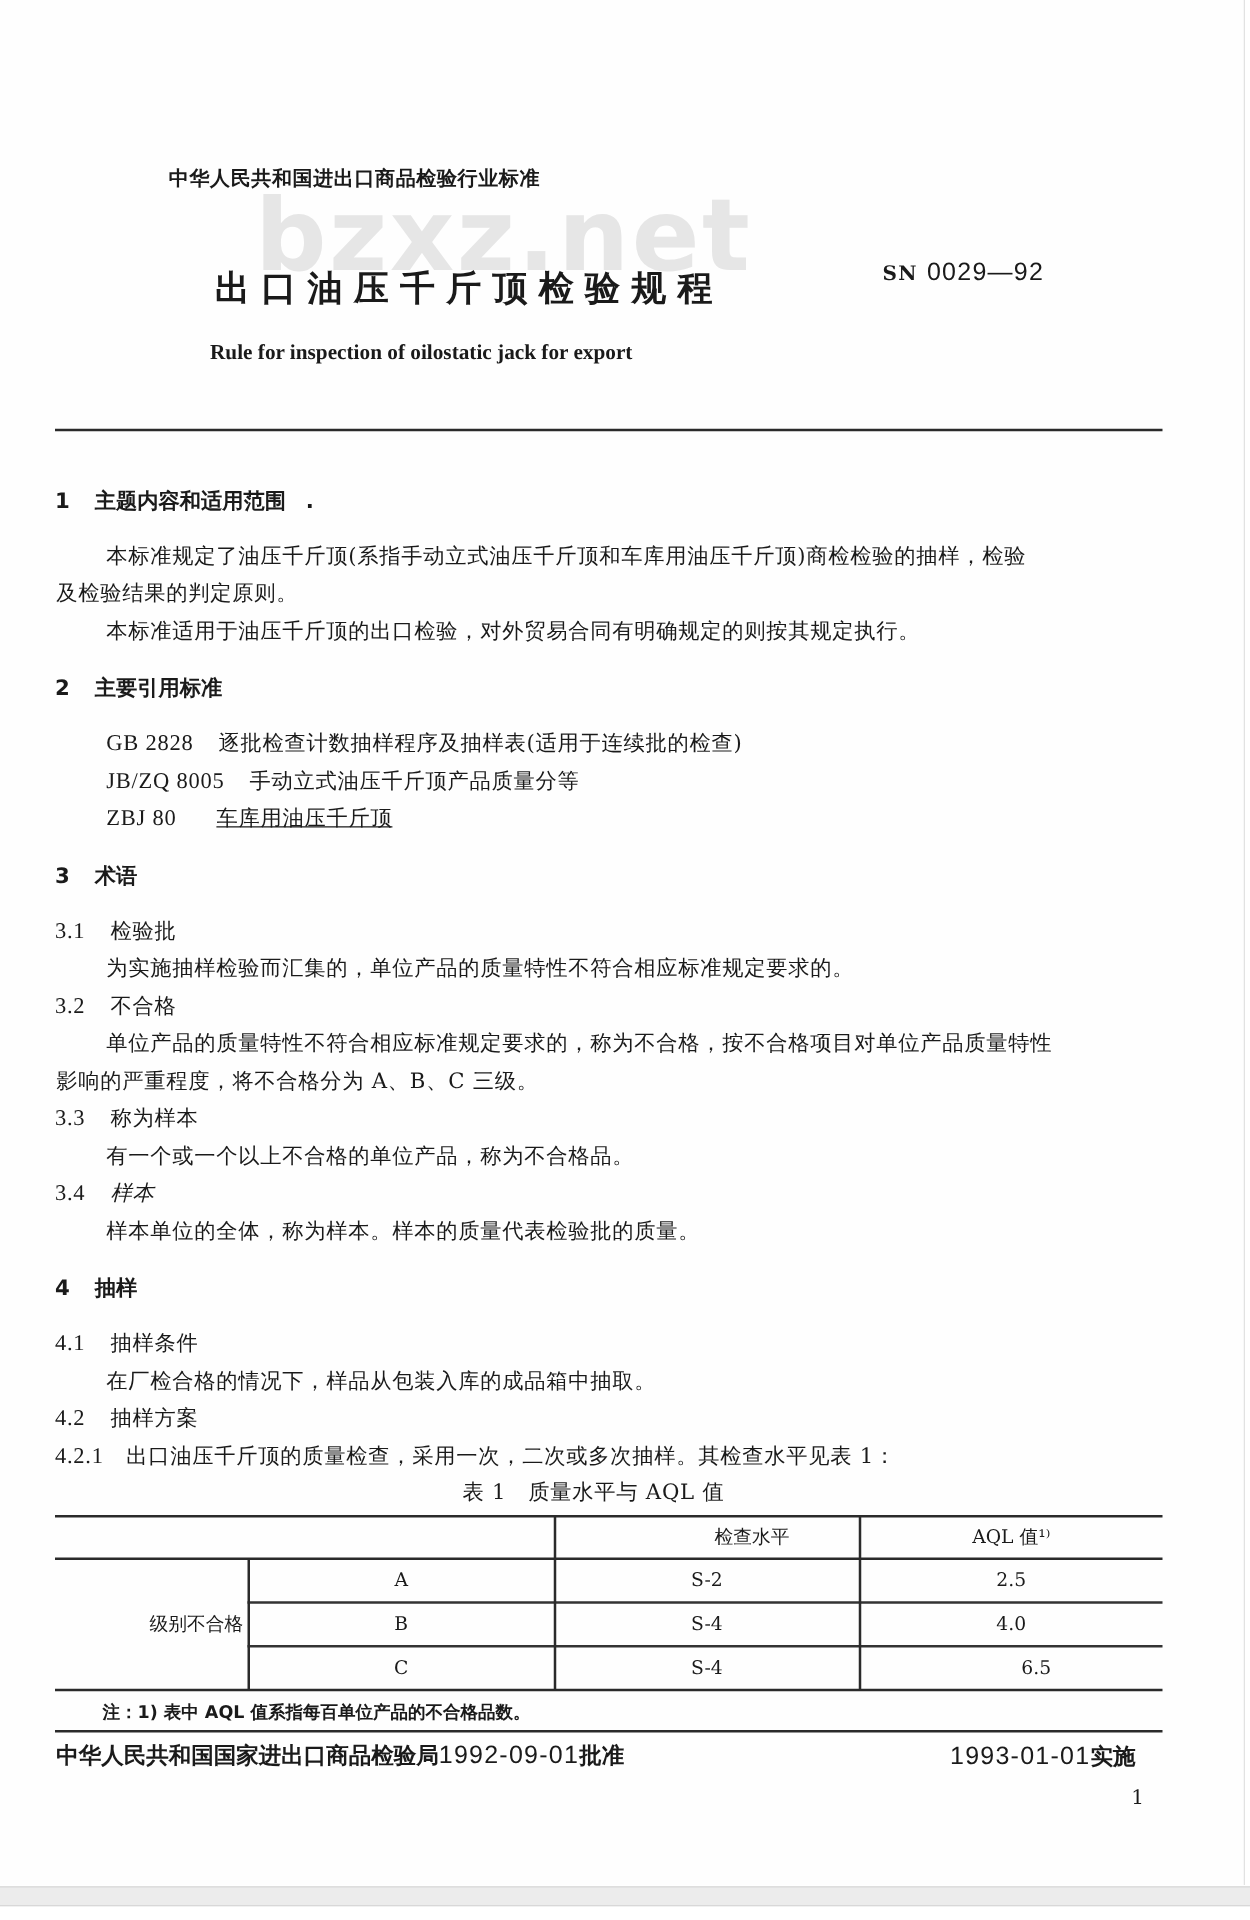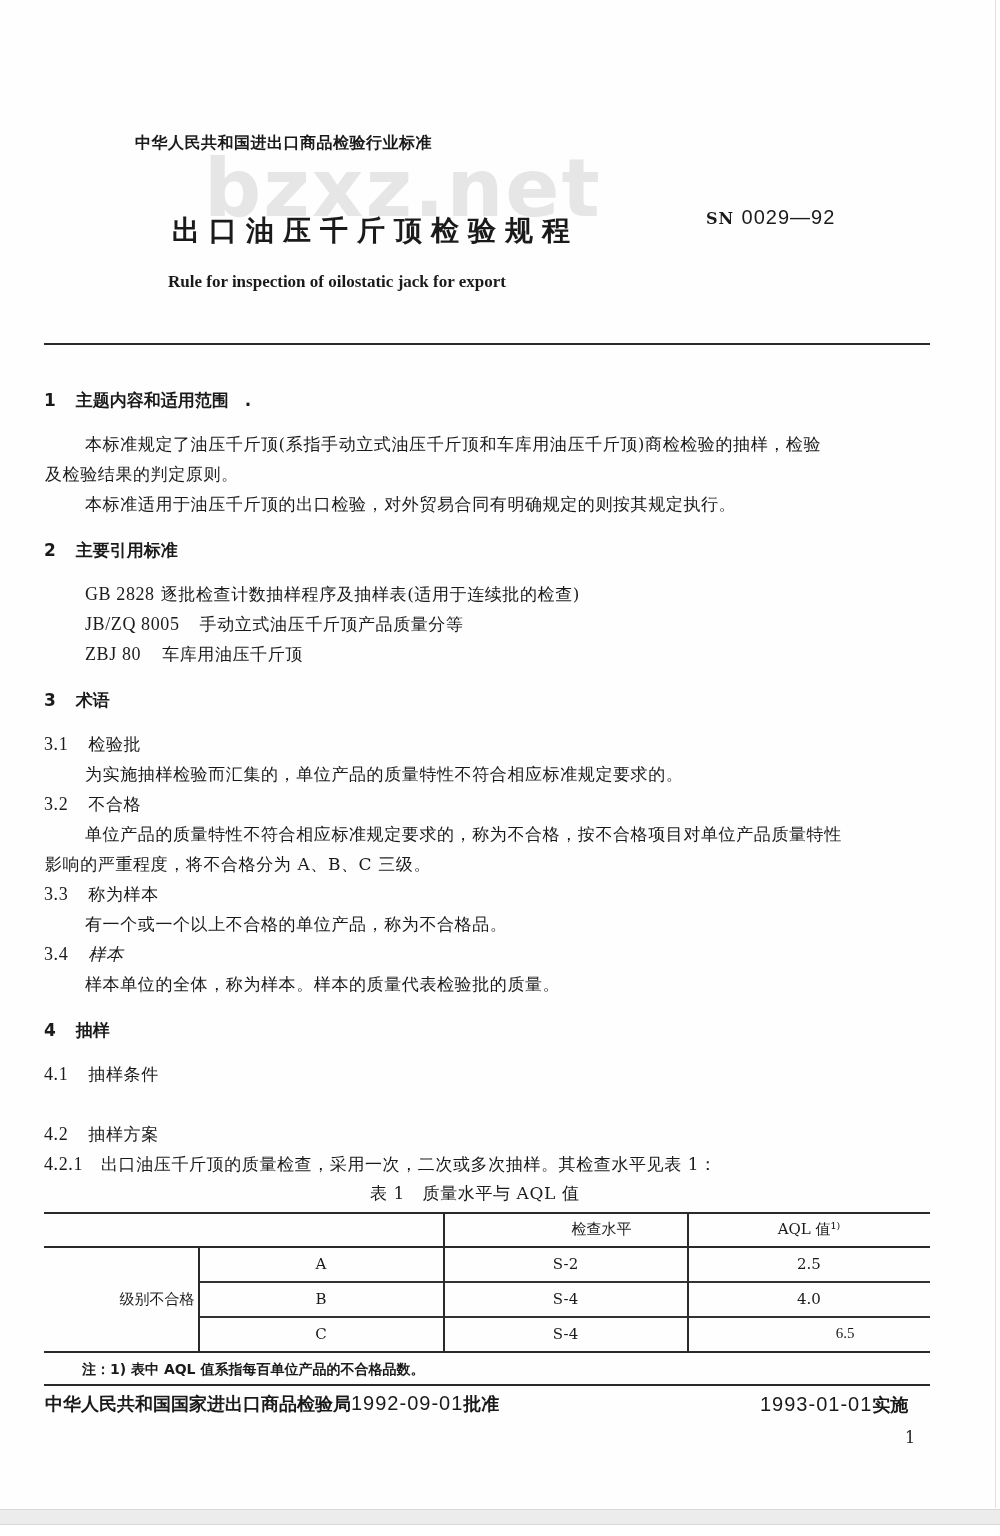--- a/index.html
+++ b/index.html
@@ -72,29 +72,29 @@
   <div class="abs body-text" style="left:85px; top:433px;">本标准规定了油压千斤顶(系指手动立式油压千斤顶和车库用油压千斤顶)商检检验的抽样，检验</div>
   <div class="abs body-text" style="left:45px; top:463px;">及检验结果的判定原则。</div>
   <div class="abs body-text" style="left:85px; top:493px;">本标准适用于油压千斤顶的出口检验，对外贸易合同有明确规定的则按其规定执行。</div>
 
   <div class="abs h1 bold" style="left:44px; top:539px;">
     <span>2</span>
     <span style="margin-left:14px;">主要引用标准</span>
   </div>
   <div class="abs body-text" style="left:85px; top:583px;">
     <span class="num">GB 2828</span>
-    <span style="">逐批检查计数抽样程序及抽样表(适用于连续批的检查)</span>
+    <span style="margin-left:14px;">逐批检查计数抽样程序及抽样表(适用于连续批的检查)</span>
   </div>
   <div class="abs body-text" style="left:85px; top:613px;">
     <span class="num">JB/ZQ 8005</span>
     <span style="margin-left:14px;">手动立式油压千斤顶产品质量分等</span>
   </div>
   <div class="abs body-text" style="left:85px; top:643px;">
     <span class="num">ZBJ 80</span>
-    <span style="margin-left:15px;">车库用油压千斤顶</span>
+    <span style="margin-left:26px;text-decoration:underline;">车库用油压千斤顶</span>
   </div>
 
   <div class="abs h1 bold" style="left:44px; top:689px;">
     <span>3</span>
     <span style="margin-left:14px;">术语</span>
   </div>
 
   <div class="abs body-text" style="left:44px; top:733px;">
     <span class="num">3.1</span>
     <span style="margin-left:14px;">检验批</span>
@@ -122,20 +122,21 @@
 
   <div class="abs h1 bold" style="left:44px; top:1019px;">
     <span>4</span>
     <span style="margin-left:14px;">抽样</span>
   </div>
 
   <div class="abs body-text" style="left:44px; top:1063px;">
     <span class="num">4.1</span>
     <span style="margin-left:14px;">抽样条件</span>
   </div>
+  <div class="abs body-text" style="left:85px; top:1093px;">在厂检合格的情况下，样品从包装入库的成品箱中抽取。</div>
 
   <div class="abs body-text" style="left:44px; top:1123px;">
     <span class="num">4.2</span>
     <span style="margin-left:14px;">抽样方案</span>
   </div>
   <div class="abs body-text" style="left:44px; top:1153px;">
     <span class="num">4.2.1</span>
     <span style="margin-left:12px;">出口油压千斤顶的质量检查，采用一次，二次或多次抽样。其检查水平见表 1：</span>
   </div>
 
@@ -160,21 +161,21 @@
     <div class="table-cell" style="left:199px; top:1255px; width:244px;">A</div>
     <div class="table-cell" style="left:444px; top:1255px; width:243px;">S-2</div>
     <div class="table-cell" style="left:688px; top:1255px; width:242px;">2.5</div>
 
     <div class="table-cell" style="left:199px; top:1290px; width:244px;">B</div>
     <div class="table-cell" style="left:444px; top:1290px; width:243px;">S-4</div>
     <div class="table-cell" style="left:688px; top:1290px; width:242px;">4.0</div>
 
     <div class="table-cell" style="left:199px; top:1325px; width:244px;">C</div>
     <div class="table-cell" style="left:444px; top:1325px; width:243px;">S-4</div>
-    <div class="table-cell" style="left:724px; top:1325px; width:242px;font-family:Liberation Serif, serif;">6.5</div>
+    <div class="table-cell" style="left:708px; top:1325px; width:242px;">6.5</div>
   </div>
 
   <div class="abs sans" style="left:46px; top:1361px; font-size:14px; font-weight:bold;">注：1) 表中 AQL 值系指每百单位产品的不合格品数。</div>
   <div class="rule" style="left:44px; top:1384px; width:886px;"></div>
 
   <div class="abs bold footer-left">
     <span>中华人民共和国国家进出口商品检验局</span><span class="date">1992-09-01</span><span>批准</span>
   </div>
   <div class="abs footer-right">
     <span class="mono-num" style="letter-spacing:1px;">1993-01-01</span><span class="label bold">实施</span>

